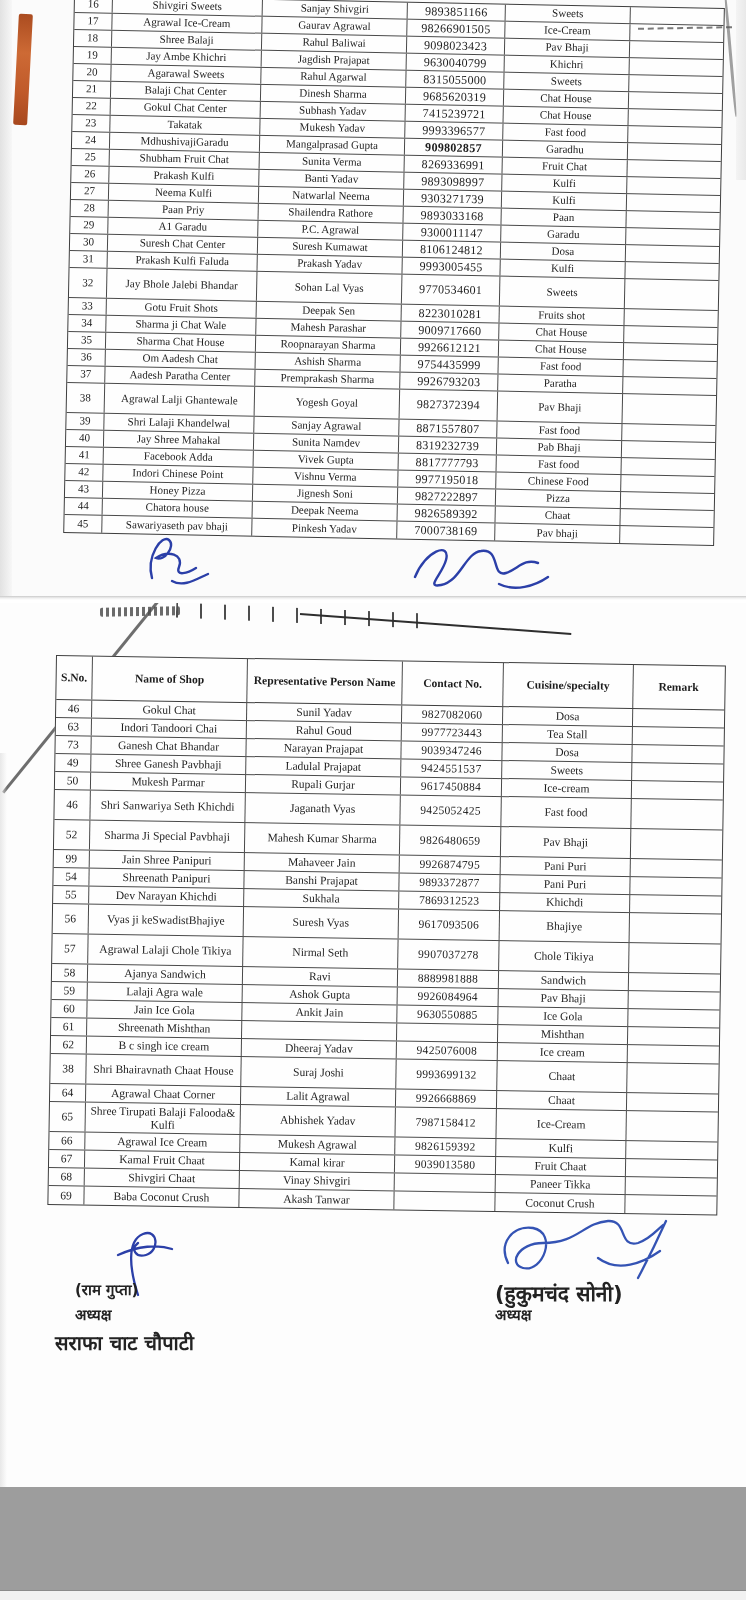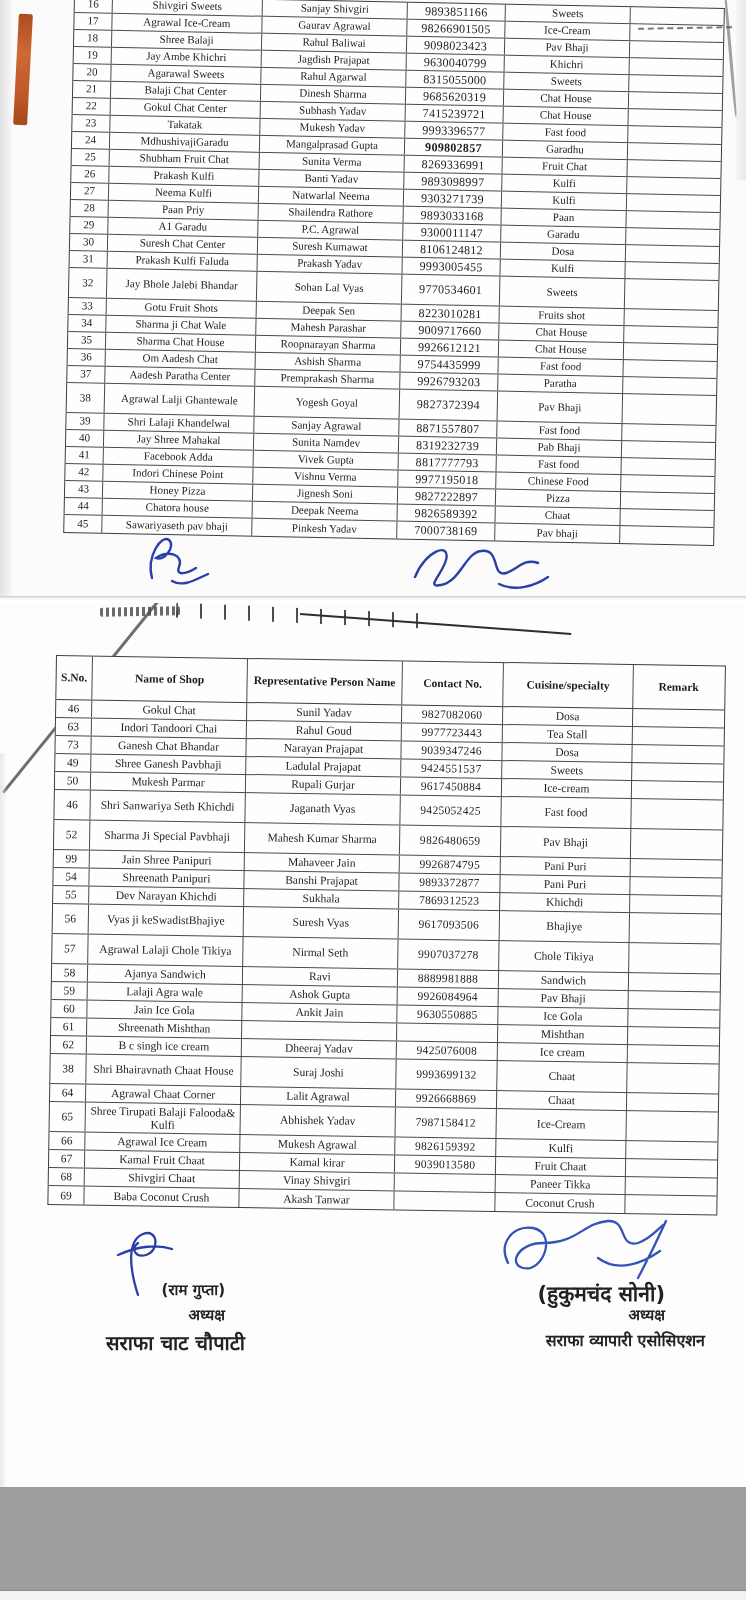--- a/index.html
+++ b/index.html
@@ -65,21 +65,21 @@
             transform:rotate(2.5deg); }
   .tickline { left:300px; top:10px; width:272px; height:2px; background:#2e2e2e;
             transform-origin:left center; transform:rotate(4.2deg); }
   .page-edge-line { left:158px; top:-4px; width:2.5px; height:248px; background:#4a4a4a;
             transform-origin:top left; transform:rotate(39deg); opacity:.8; }
   .edge-l2 { left:0; top:150px; width:7px; height:734px;
             background:linear-gradient(90deg,#e8e8e8,rgba(255,255,255,0)); }
 
   
   svg.sig { position:absolute; overflow:visible; }
-  .hindi { position:absolute; text-align:right; font-weight:600; color:#222;
+  .hindi { position:absolute; text-align:left; font-weight:600; color:#222;
            font-family:"DejaVu Sans","Liberation Sans",sans-serif; }
 
   
   #navbar { left:0; top:1487px; width:746px; height:103px; background:#9d9d9d; }
   #homebar-strip { left:0; top:1590px; width:746px; height:10px; background:#f2f2f2;
                    border-top:1px solid #8b8b8b; }
 </style>
 </head>
 <body>
 
@@ -617,21 +617,20 @@
     </svg>
     <div class="hindi" style="left:75px;  top:676px; width:150px; font-size:15px;">(राम गुप्ता)</div>
     <div class="hindi" style="left:75px;  top:701px; width:150px; font-size:15px;">अध्यक्ष</div>
     <div class="hindi" style="left:55px;  top:726px; width:190px; font-size:20px;">सराफा चाट चौपाटी</div>
 
     <svg class="sig" style="left:488px; top:600px;" width="180" height="100" viewBox="0 0 180 100">
       <path d="M20 60 C 10 40, 25 22, 45 25 C 70 30, 55 70, 35 65 C 20 61, 30 40, 55 40 C 90 40, 95 20, 120 18 C 140 17, 130 45, 150 40 C 162 36, 168 28, 175 22 M 110 55 C 130 70, 155 60, 172 48 M 150 75 C 158 60, 168 40, 178 18" fill="none" stroke="#3453b4" stroke-width="2.3" stroke-linecap="round"></path>
     </svg>
     <div class="hindi" style="left:495px; top:676px; width:170px; font-size:21px;">(हुकुमचंद सोनी)</div>
     <div class="hindi" style="left:495px; top:701px; width:170px; font-size:15px;">अध्यक्ष</div>
-    <div class="hindi" style="left:455px; top:726px; width:250px; font-size:16px;">सराफा व्यापारी एसोसिएशन</div>
   </div>
 
   <div id="navbar" class="abs">
     
     
     
   </div>
   <div id="homebar-strip" class="abs"></div>
 
 </div>

